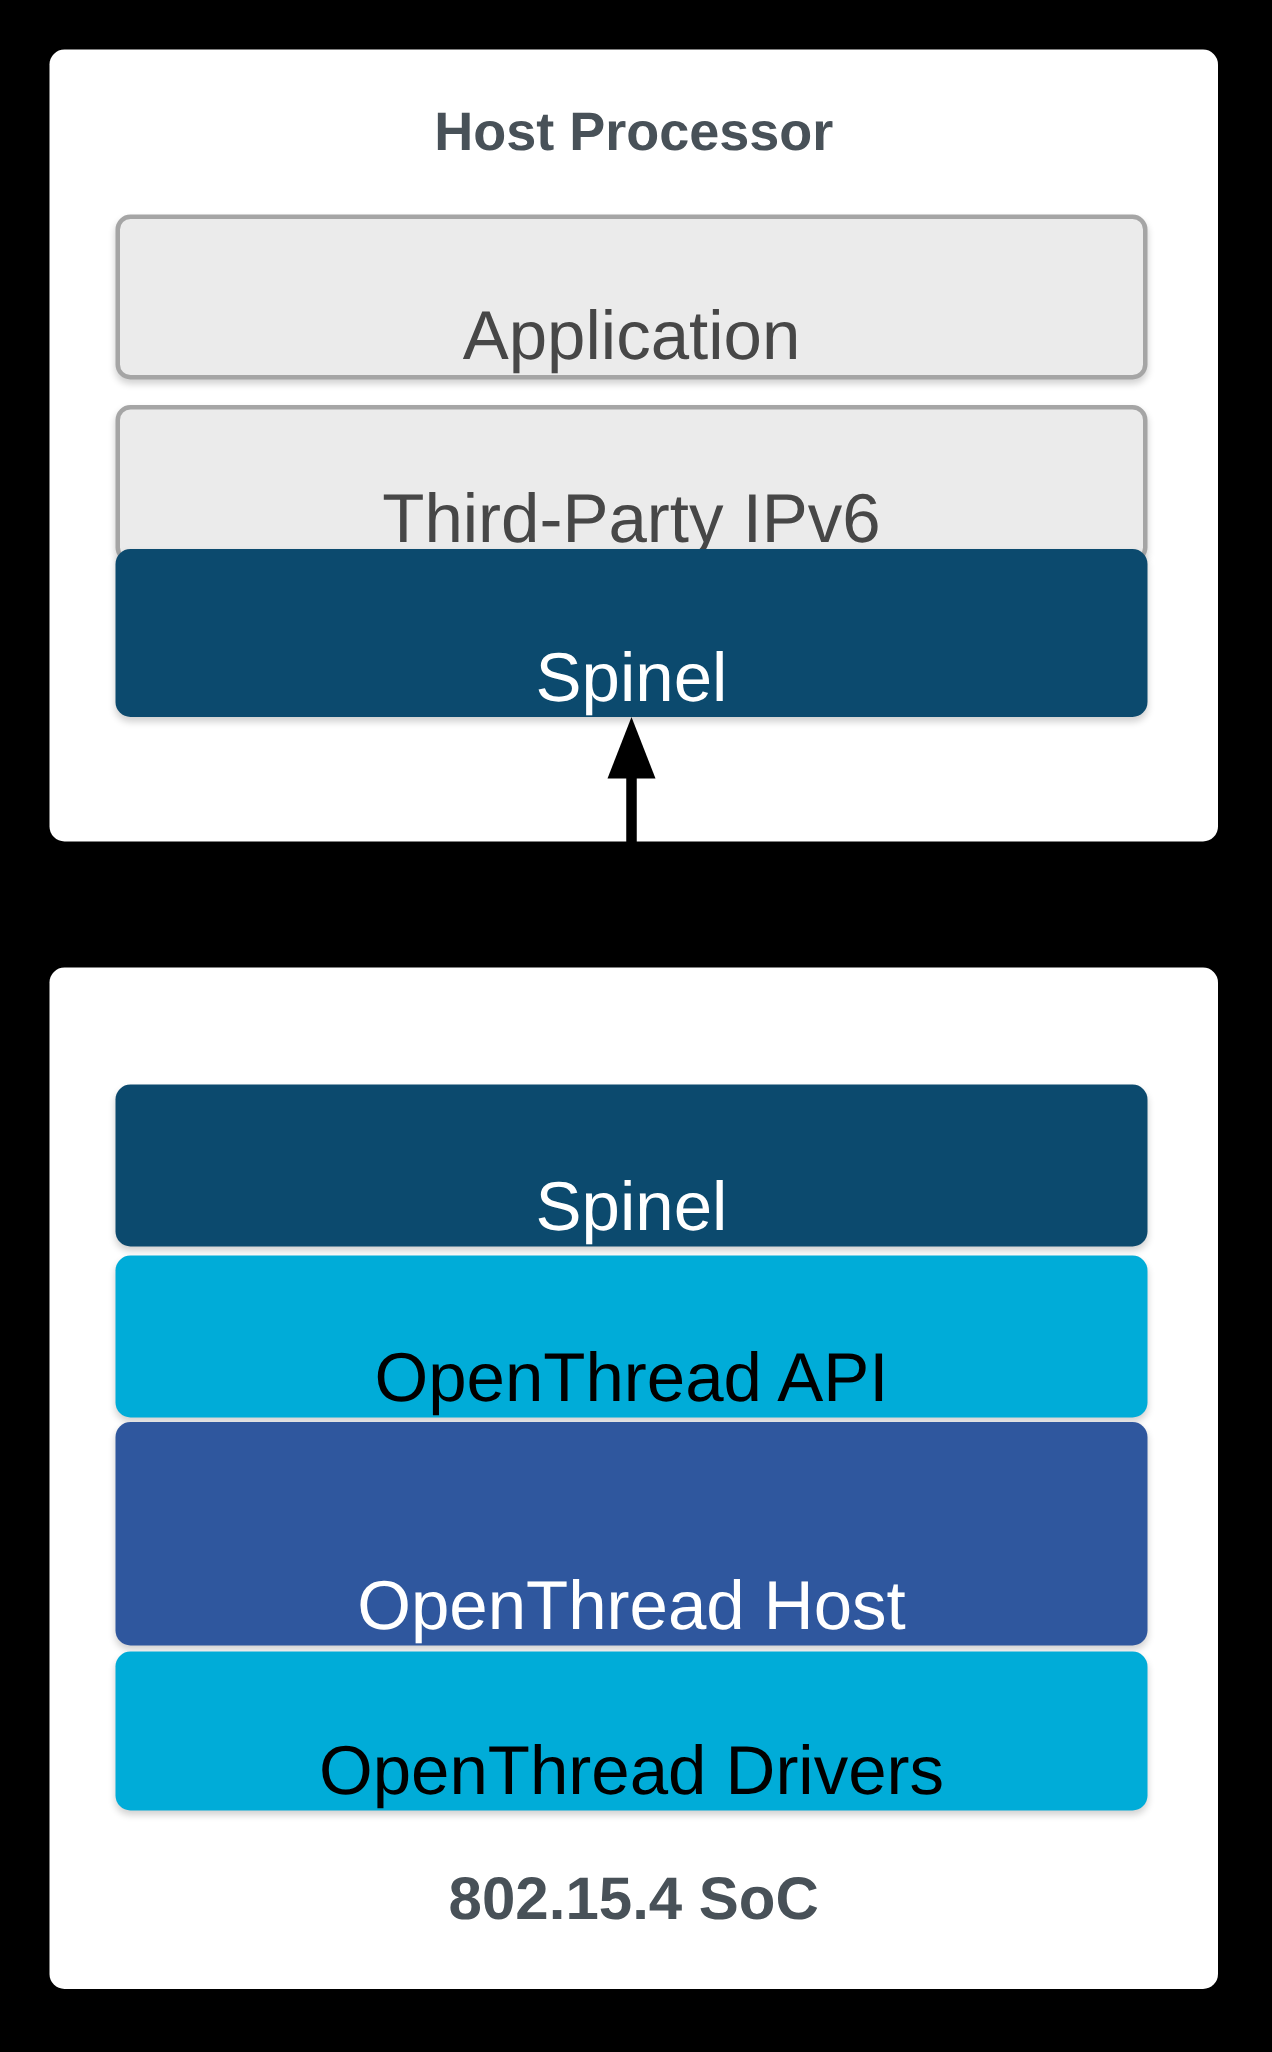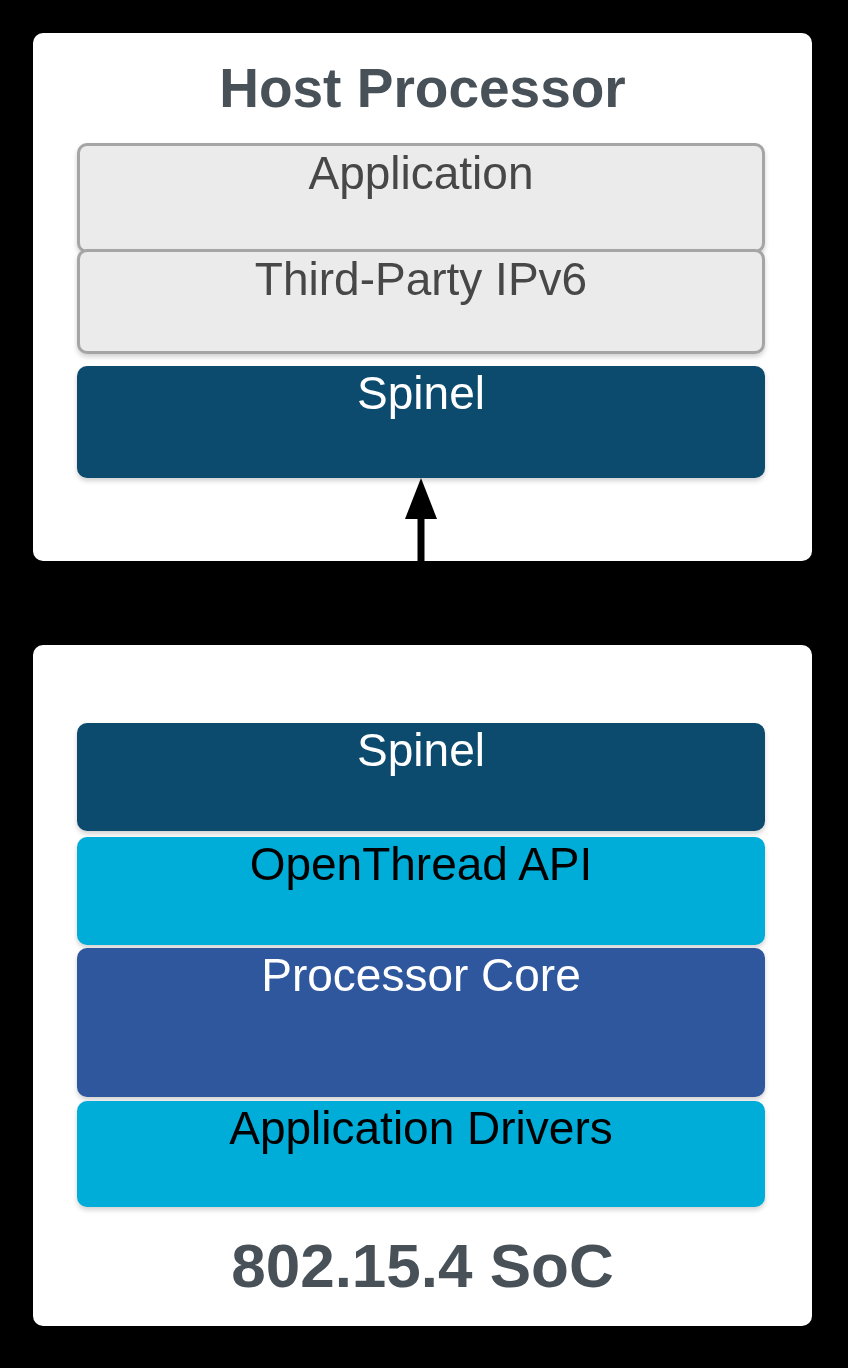--- a/index.html
+++ b/index.html
@@ -20,46 +20,46 @@
   .container.host{top:33px;height:528px;}
   .container.soc{top:645px;height:681px;}
   .big-title{
     position:absolute;
     left:0;width:100%;
     text-align:center;
     font-weight:bold;
     color:#485158;
     margin:0;
   }
-  .host-title{top:22px;font-size:55px;line-height:66px;}
-  .soc-title{top:584px;font-size:62px;line-height:74px;}
+  .host-title{top:22px;font-size:36px;line-height:66px;}
+  .soc-title{top:584px;font-size:40px;line-height:74px;}
   .layer{
     position:absolute;
     left:44px;
     width:688px;
     border-radius:10px;
     box-sizing:border-box;
     display:flex;
-    align-items:flex-start;
+    align-items:flex-end;
     justify-content:center;
     font-size:46px;
     box-shadow:0 3px 5px rgba(0,0,0,0.18);
   }
   .layer.gray{
     background:#EBEBEB;
     border:3px solid #A5A5A5;
     color:#474747;
   }
   .layer.red{background:#0c4a6e;color:#FFFFFF;}
   .layer.cyan{background:#00ACD8;color:#000000;}
   .layer.blue{background:#2F579E;color:#FFFFFF;}
 
   
   .l-app{top:110px;height:110px;}
-  .l-ipv6{top:216px;height:105px;}
+  .l-ipv6{top:237px;height:105px;}
   .l-spinel-host{top:333px;height:112px;}
 
   
   .l-spinel-soc{top:78px;height:108px;}
   .l-api{top:192px;height:108px;}
   .l-core{top:303px;height:149px;}
   .l-drivers{top:456px;height:106px;}
 
   .arrow{
     position:absolute;
@@ -100,23 +100,23 @@
 
     <div class="layer red l-spinel-soc">
       <span>Spinel</span>
     </div>
 
     <div class="layer cyan l-api">
       <span>OpenThread API</span>
     </div>
 
     <div class="layer blue l-core">
-      <span>Processor Core</span>
+      <span>OpenThread Host</span>
     </div>
 
     <div class="layer cyan l-drivers">
-      <span>Application Drivers</span>
+      <span>OpenThread Drivers</span>
     </div>
 
     <h2 class="big-title soc-title">802.15.4 SoC</h2>
   </section>
 
 </div>
 
 </body></html>

